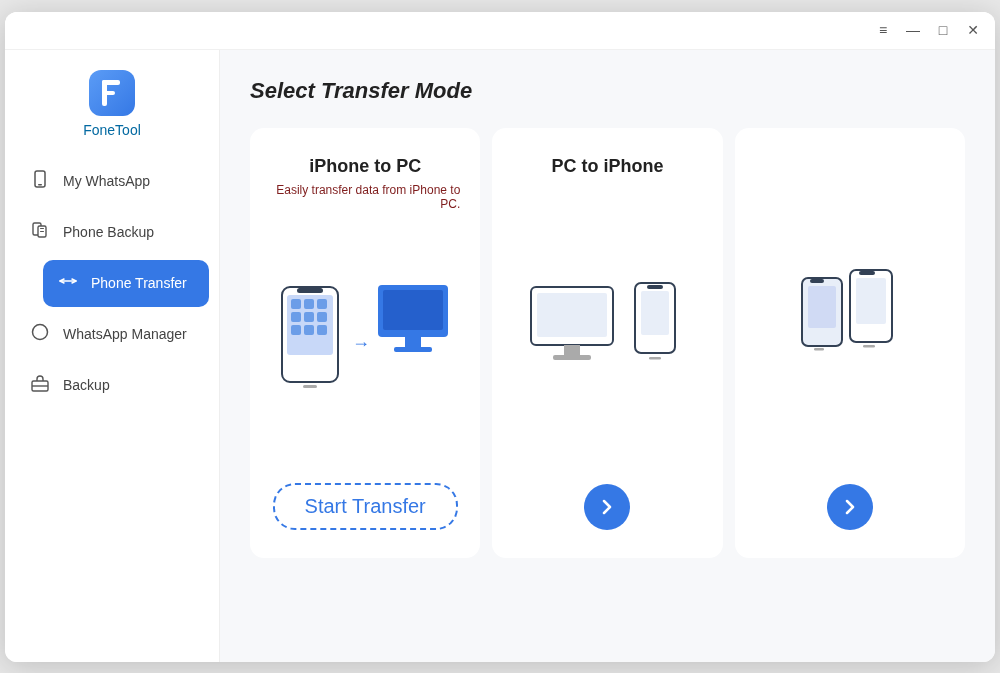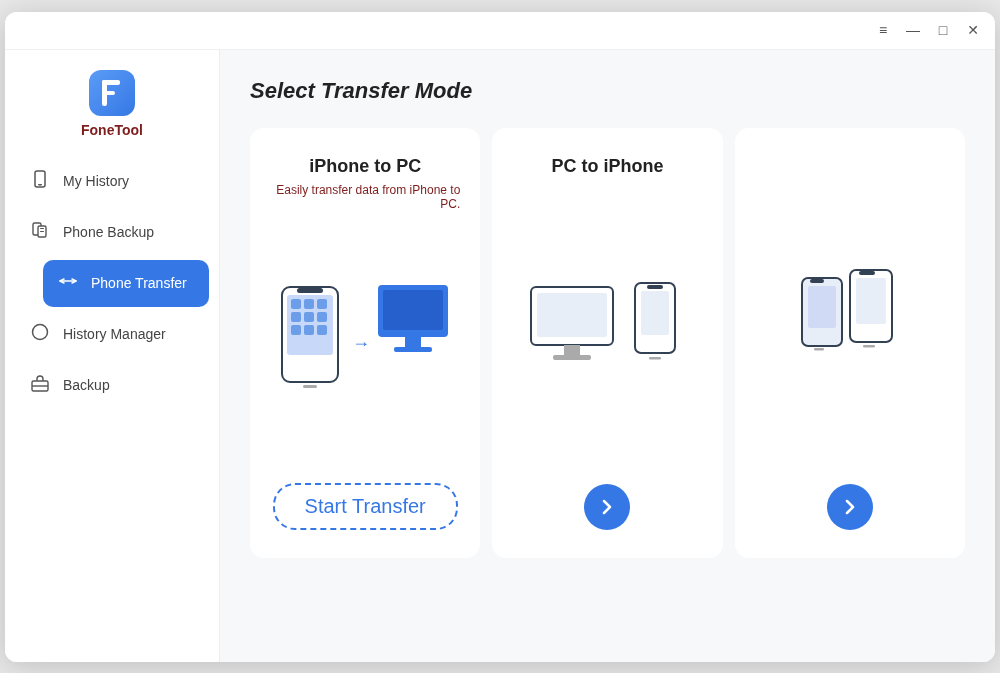--- a/index.html
+++ b/index.html
@@ -72,22 +72,22 @@
       border-radius: 12px;
       display: flex;
       align-items: center;
       justify-content: center;
       color: white;
       font-size: 22px;
       font-weight: bold;
     }
     .logo-text {
       font-size: 14px;
-      font-weight: 700;
-      color: #7f1d1d;
+      font-weight: 400;
+      color: #0369a1;
     }
     .nav-menu {
       flex: 1;
       padding: 0 10px;
       display: flex;
       flex-direction: column;
       gap: 4px;
     }
     .nav-item {
       display: flex;
@@ -215,21 +215,21 @@
       </div>
       <nav class="nav-menu">
 
         <div class="nav-item">
           <span class="nav-icon">
             <svg width="20" height="20" viewBox="0 0 20 20" fill="none">
               <rect x="5" y="2" width="10" height="16" rx="2" stroke="#555" stroke-width="1.5"></rect>
               <rect x="8" y="15" width="4" height="1.5" rx="0.75" fill="#555"></rect>
             </svg>
           </span>
-          <span>My History</span>
+          <span>My WhatsApp</span>
         </div>
 
 
         <div class="nav-item">
           <span class="nav-icon">
             <svg width="20" height="20" viewBox="0 0 20 20" fill="none">
               <rect x="3" y="3" width="8" height="12" rx="1.5" stroke="#555" stroke-width="1.4"></rect>
               <rect x="8" y="6" width="8" height="11" rx="1.5" stroke="#555" stroke-width="1.4" fill="white"></rect>
               <rect x="10" y="8" width="4" height="1" rx="0.5" fill="#555"></rect>
               <rect x="10" y="11" width="4" height="1" rx="0.5" fill="#555"></rect>
@@ -248,21 +248,21 @@
           </span>
           <span>Phone Transfer</span>
         </div>
 
         <div class="nav-item">
           <span class="nav-icon">
             <svg width="20" height="20" viewBox="0 0 20 20" fill="none">
               <circle cx="10" cy="10" r="7.5" stroke="#555" stroke-width="1.5"></circle>
             </svg>
           </span>
-          <span>History Manager</span>
+          <span>WhatsApp Manager</span>
         </div>
 
         <div class="nav-item">
           <span class="nav-icon">
             <svg width="20" height="20" viewBox="0 0 20 20" fill="none">
               <rect x="2" y="8" width="16" height="10" rx="1.5" stroke="#555" stroke-width="1.4"></rect>
               <path d="M7 8V6a3 3 0 016 0v2" stroke="#555" stroke-width="1.4"></path>
               <line x1="2" y1="13" x2="18" y2="13" stroke="#555" stroke-width="1.4"></line>
             </svg>
           </span>

